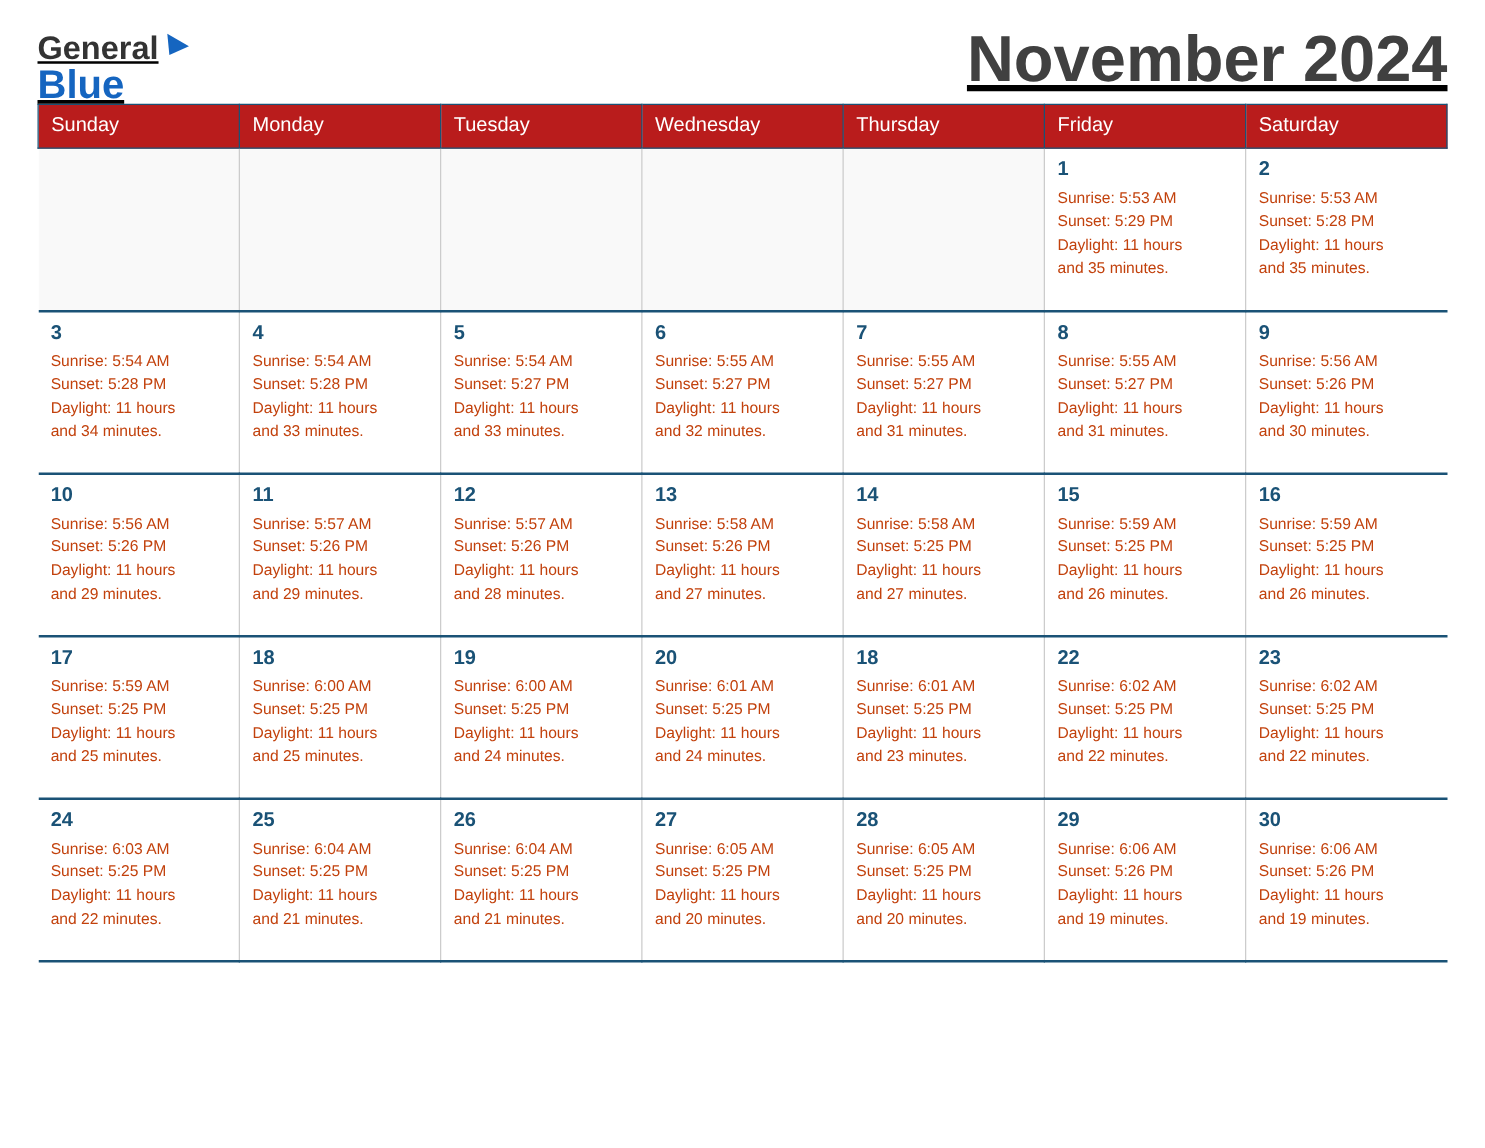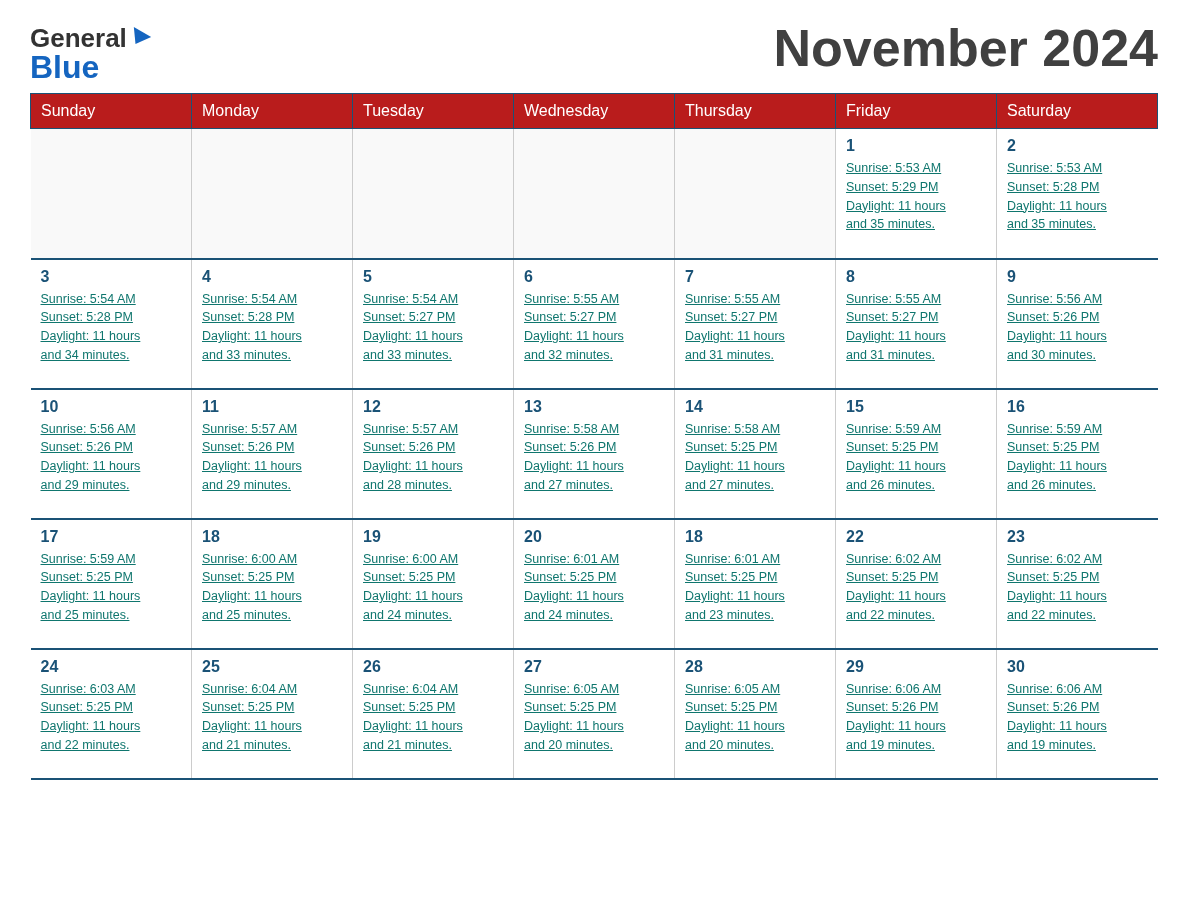--- a/index.html
+++ b/index.html
@@ -7,21 +7,21 @@
       font-family: Arial, sans-serif;
       background: #fff;
       width: 1188px;
       min-height: 918px;
       padding: 20px 30px;
     }
     .header {
       display: flex;
       align-items: flex-start;
       justify-content: space-between;
-      margin-bottom: 10px;
+      text-decoration: underline;
     }
     .logo {
       display: flex;
       flex-direction: column;
       align-items: flex-start;
       padding-top: 5px;
     }
     .logo-general {
       font-size: 26px;
       font-weight: bold;
@@ -95,23 +95,22 @@
     }
     .day-num {
       font-size: 16px;
       font-weight: bold;
       color: #1a5276;
       display: block;
       margin-bottom: 4px;
     }
     .day-info {
       font-size: 12.5px;
-      color: #0f766e;
+      color: #c2410c;
       line-height: 1.5;
-      text-decoration: underline;
     }
     .empty-cell {
       background: #f9f9f9;
     }
   </style>
 </head>
 <body>
 
 <div class="header">
   <div class="logo">

